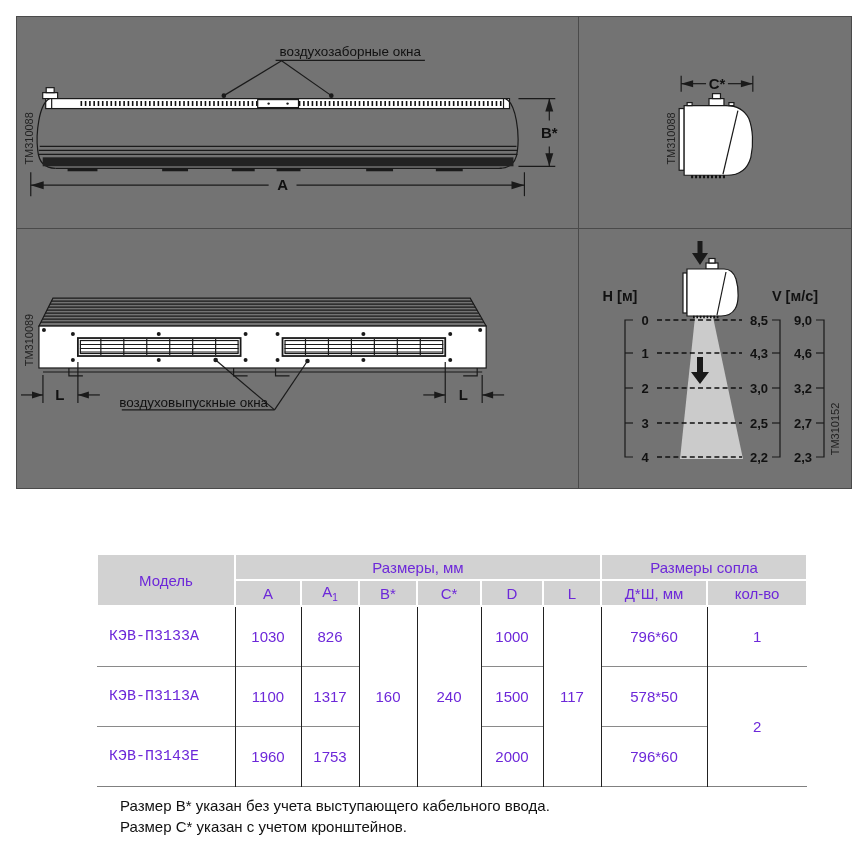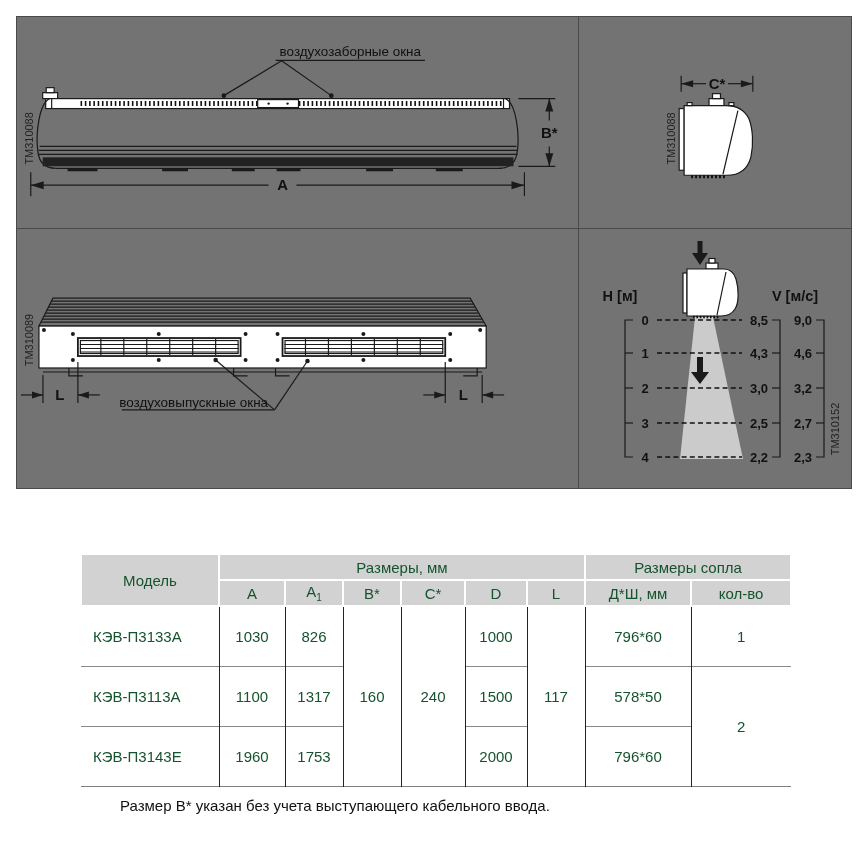--- a/index.html
+++ b/index.html
@@ -27,36 +27,36 @@
   .fillw{ fill:#fff; stroke:#1a1a1a; stroke-width:1.2; }
   .dk   { fill:#1a1a1a; stroke:none; }
   .cap  { font-size:13.5px; }
   .dim  { font-size:15px; font-weight:bold; }
   .stamp{ font-size:11px; fill:#222; }
   .num  { font-size:13px; font-weight:bold; }
   .axl  { font-size:14.5px; font-weight:bold; }
 
   
   .dim-table {
-    position:absolute; left:80px; top:553px;
+    position:absolute; left:96px; top:553px;
     border-collapse:collapse; table-layout:fixed;
-    font-size:15px; color:#14532d;
+    font-size:15px; color:#6d28d9;
     border-bottom:1.5px solid #808080;
   }
   .dim-table th {
     background:#d2d2d2; border:2px solid #fff; font-weight:400;
     padding:0; text-align:center; font-size:15px;
   }
   .dim-table thead tr { height:26px; }
   .dim-table tbody tr { height:60px; }
   .dim-table td {
     border-left:1.4px solid #222; border-top:1.4px solid #8a8a8a;
     text-align:center; padding:0; background:#fff;
   }
-  .dim-table td.model-cell { border-left:none; text-align:left; padding-left:12px; }
+  .dim-table td.model-cell { border-left:none; text-align:left; padding-left:12px;font-family:Liberation Mono, monospace; }
   .dim-table tbody tr:first-child td { border-top:none; }
   .dim-table sub { font-size:10px; }
 
   
   .footnotes {
     position:absolute; left:84px; top:795px;
     font-size:15px; line-height:21px; color:#111;margin-left:36px;
   }
 </style>
 </head>
@@ -380,15 +380,16 @@
         <td>1960</td>
         <td>1753</td>
         <td>2000</td>
         <td>796*60</td>
       </tr>
     </tbody>
   </table>
 
   <div class="footnotes">
     <div>Размер В* указан без учета выступающего кабельного ввода.</div>
+    <div>Размер С* указан с учетом кронштейнов.</div>
   </div>
 
 </div>
 
 </body></html>

